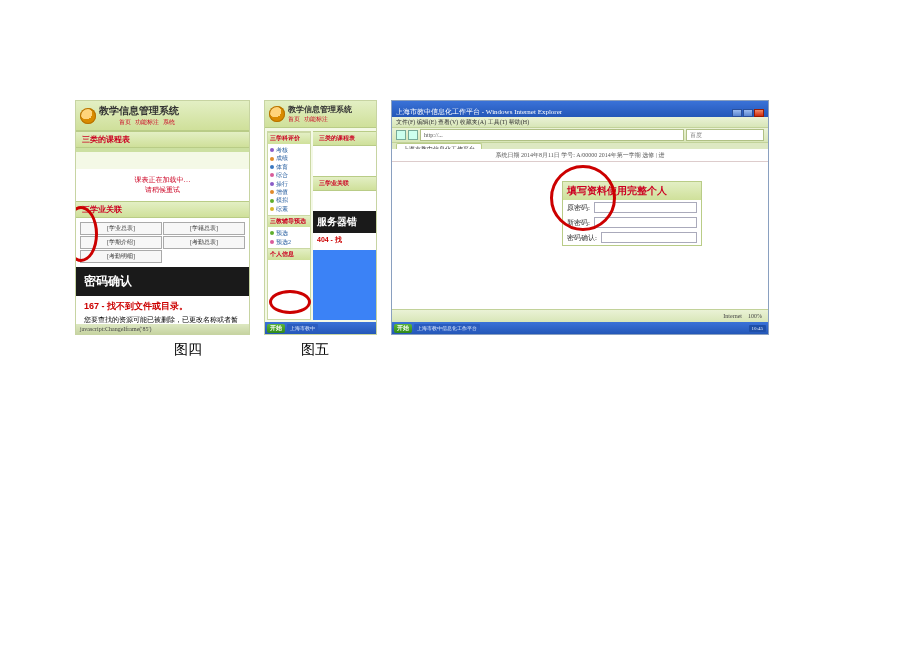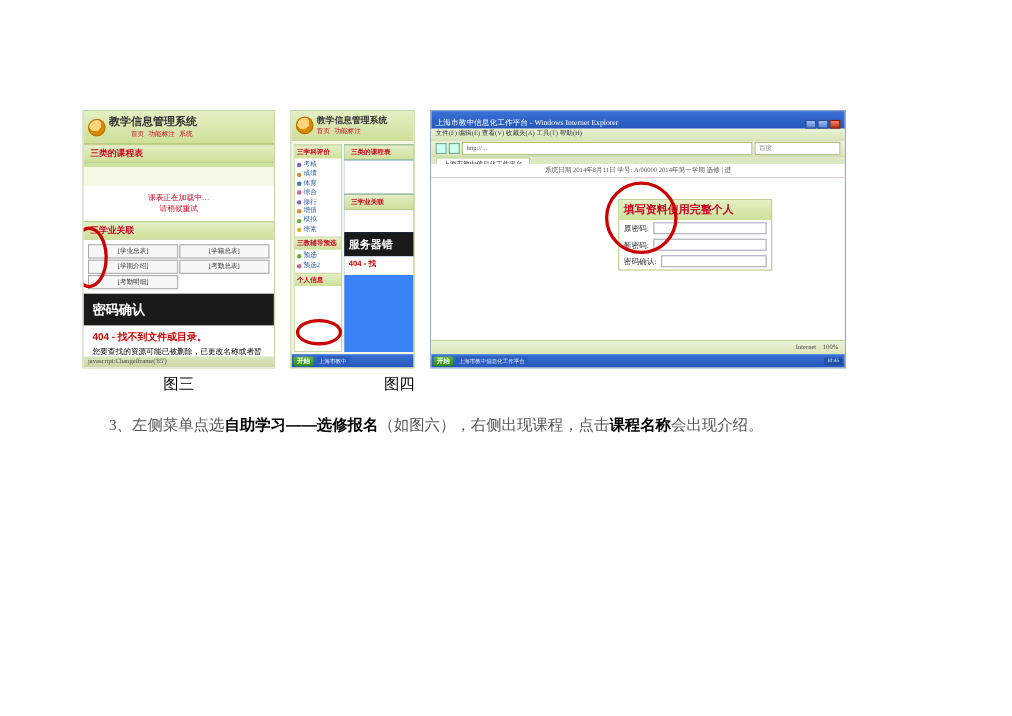--- a/index.html
+++ b/index.html
@@ -455,21 +455,21 @@
       <div class="mini-section-h">三学业关联</div>
       <div class="mini-grid">
         <div class="mini-cell">[学业总表]</div>
         <div class="mini-cell">[学籍总表]</div>
         <div class="mini-cell">[学期介绍]</div>
         <div class="mini-cell">[考勤总表]</div>
         <div class="mini-cell">[考勤明细]</div>
       </div>
       <div class="error-band">密码确认</div>
       <div class="error-404">
-        <div class="e-title">404 - 找不到文件或目录。</div>
+        <div class="e-title">167 - 找不到文件或目录。</div>
         <div class="e-text">您要查找的资源可能已被删除，已更改名称或者暂时不可用。</div>
       </div>
       <div class="status-bar">javascript:ChangeIframe('85')</div>
       <div class="red-circle" style="left:-12px; top:105px; width:28px; height:50px;"></div>
     </div>
 
     <div class="fig4">
       <div class="app-header">
         <div class="app-logo"></div>
         <div>
@@ -639,23 +639,20 @@
         <div class="start-btn">开始</div>
         <div class="tb-item">上海市教中信息化工作平台</div>
         <div style="flex:1"></div>
         <div class="tb-item" style="background:#1f4fa8;">10:45</div>
       </div>
     </div>
 
   </div>
 
   <div class="captions">
-    <div class="cap1">图三</div>
     <div class="capgap1"></div>
     <div class="cap2">图四</div>
     <div class="capgap2"></div>
+    <div class="cap3">图五</div>
   </div>
 
-  <div class="instr">
-    <span class="gray">3、左侧菜单点选</span><span class="bold">自助学习——选修报名</span><span class="gray">（如图六），右侧出现课程，点击</span><span class="bold">课程名称</span><span class="gray">会出现介绍。</span>
-  </div>
 
 </div>
 
 </body></html>

